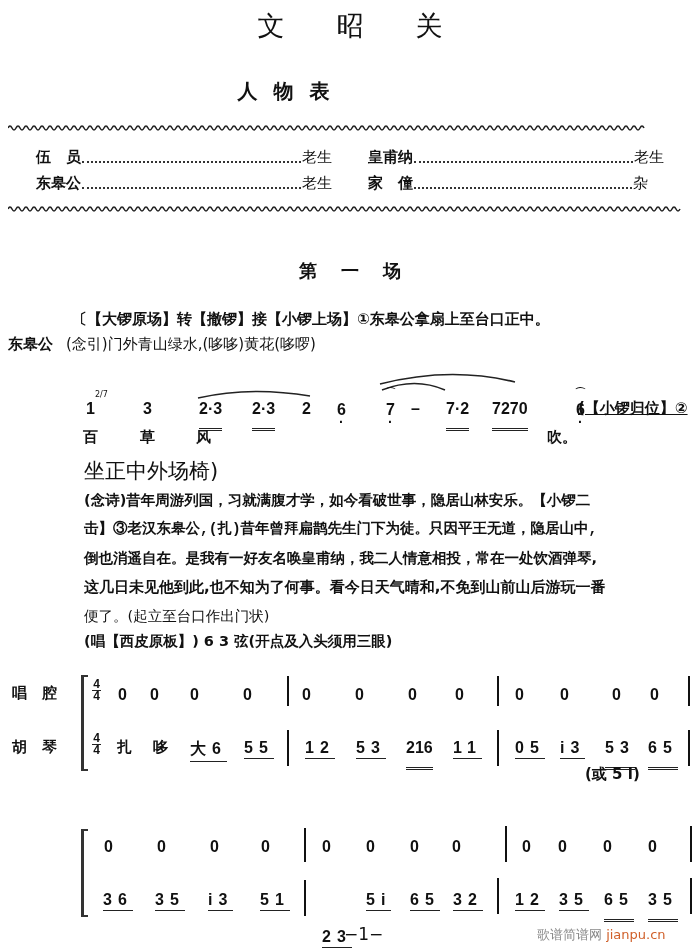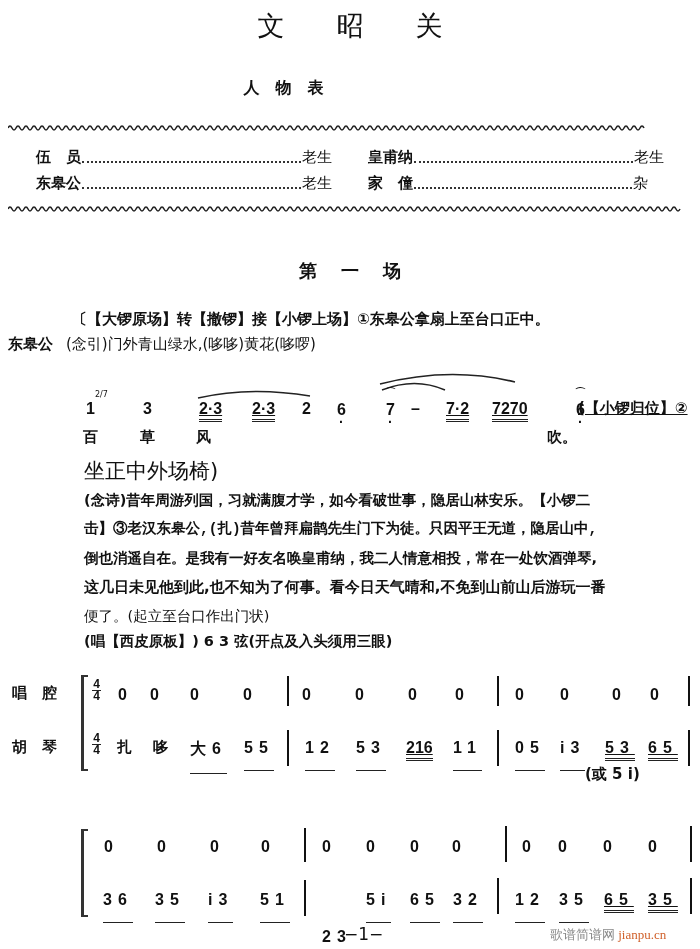--- a/index.html
+++ b/index.html
@@ -1,35 +1,35 @@
 <!DOCTYPE html>
 <html><head>
 <meta charset="utf-8">
 <style>
   html, body { margin: 0; padding: 0; background: #ffffff; }
   body { width: 700px; height: 949px; position: relative; overflow: hidden;
          font-family: "DejaVu Sans", sans-serif; color: #111; }
   .abs { position: absolute; white-space: nowrap; }
   .title { top: 8px; left: 0; width: 700px; text-align: center; font-size: 27px; letter-spacing: 0; }
   .title span { display: inline-block; margin: 0 26px; }
-  .subtitle { top: 78px; left: 0; width: 567px; text-align: center; font-size: 16px; font-weight: bold; }
+  .subtitle { top: 78px; left: 0; width: 567px; text-align: center; font-size: 20px; font-weight: bold; }
   .subtitle span { display: inline-block; margin: 0 8px; }
   .wavy { left: 8px; width: 686px; height: 8px; }
   .cast-row { font-size: 15px; font-weight: bold; height: 22px; display: flex; align-items: center; }
   .cast-name { font-weight: bold; }
   .dots { flex: 1; border-bottom: 2px dotted #333; margin: 0 1px; height: 10px; }
   .cast-role { font-weight: normal; }
   .scene { top: 259px; left: 0; width: 700px; text-align: center; font-size: 18px; font-weight: bold; }
   .scene span { display: inline-block; margin: 0 12px; }
   .prose { font-size: 21px; line-height: 26px; }
   .bold { font-weight: bold; }
   .note { font-size: 15px; font-weight: bold; }
   .num { font-family: "Liberation Sans", sans-serif; font-weight: bold; font-size: 16px; }
-  .ul1 { border-bottom: 1.5px solid #222; padding-bottom: 13px; }
-  .ul2 { border-bottom: 3px double #222; padding-bottom: 1px; text-decoration: underline; }
+  .ul1 { border-bottom: 1.5px solid #222; padding-bottom: 1px; }
+  .ul2 { border-bottom: 3px double #222; padding-bottom: 10px; }
   .barline { background: #111; width: 2px; }
   .bracket { border-left: 3px solid #333; border-top: 2px solid #333; border-bottom: 2px solid #333; width: 4px; }
   .timesig { font-family: "Liberation Sans", sans-serif; font-weight: bold; font-size: 12px; line-height: 11px; text-align: center; }
   .timesig .frac { display: block; border-bottom: 1px solid #222; width: 9px; margin: 0 auto; }
   .dotbelow { position: relative; }
   .dotbelow::after { content: "·"; position: absolute; left: 50%; transform: translateX(-50%); bottom: -12px; font-size: 14px; }
   .fermata { position: relative; }
   .fermata::before { content: "⌒"; position: absolute; left: 50%; transform: translateX(-50%); top: -16px; font-size: 11px; }
   .watermark { font-size: 13px; color: #888; }
   .watermark .en { color: #d0602a; }
@@ -189,16 +189,16 @@
   <span class="abs num ul1" style="top:891px; left:453px; letter-spacing:6px;">32</span>
   <div class="abs barline" style="top:878px; left:497px; height:36px;"></div>
   <span class="abs num ul1" style="top:891px; left:515px; letter-spacing:6px;">12</span>
   <span class="abs num ul1" style="top:891px; left:559px; letter-spacing:6px;">35</span>
   <span class="abs num ul2" style="top:891px; left:604px; letter-spacing:6px;">65</span>
   <span class="abs num ul2" style="top:891px; left:648px; letter-spacing:6px;">35</span>
   <div class="abs barline" style="top:878px; left:690px; height:36px;"></div>
 </div>
 
 <div class="abs pagenum" style="top:924px; left:344px;">−1−</div>
-<div class="abs watermark" style="top:926px; left:550px;font-family:Liberation Serif, serif;">
+<div class="abs watermark" style="top:926px; left:537px;">
   <span>歌谱简谱网</span>
   <span class="en">jianpu.cn</span>
 </div>
 
 </body></html>

